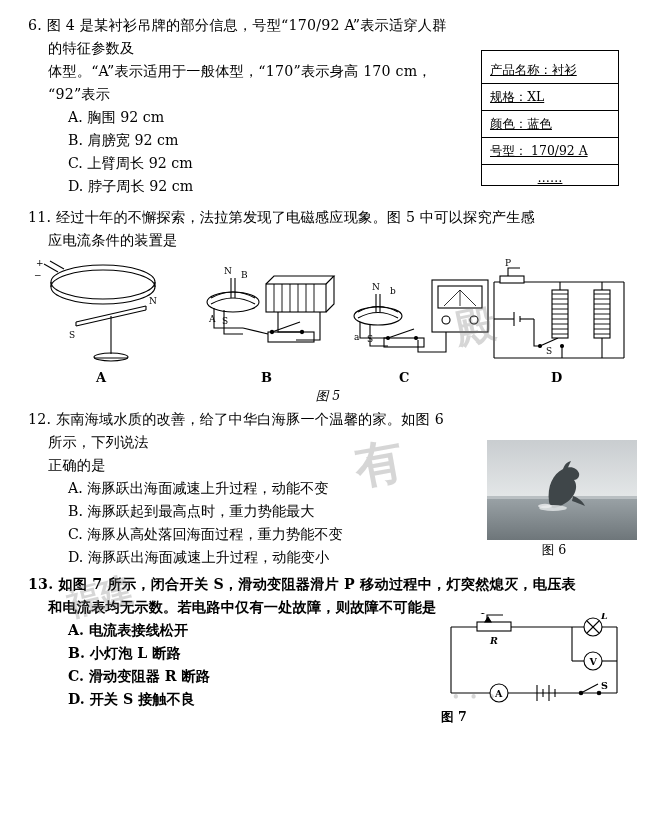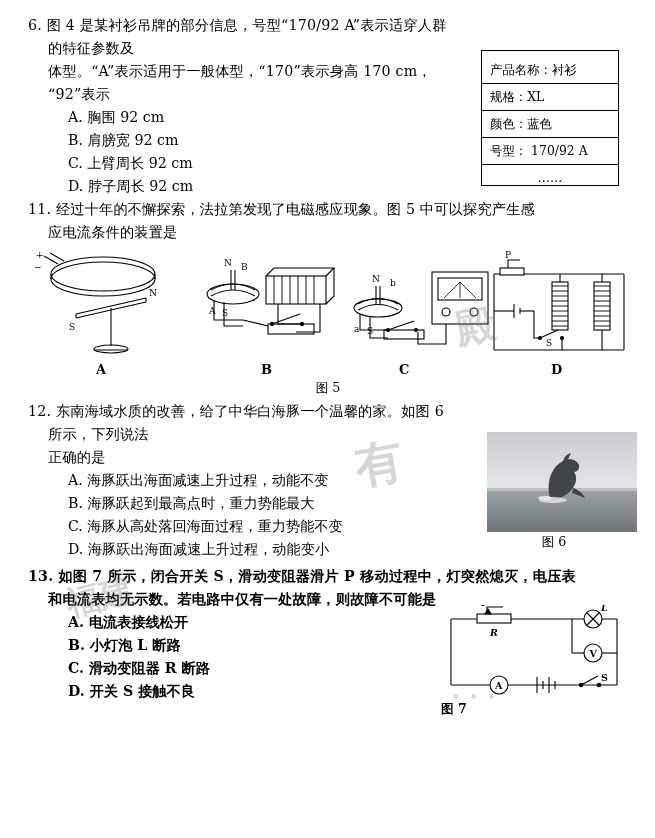--- a/index.html
+++ b/index.html
@@ -51,20 +51,21 @@
     right: 36px;
     top: 36px;
     width: 138px;
     height: 136px;
     border: 1px solid #000;
     box-sizing: border-box;
     font-size: 12.4px;
     line-height: 1.3;
     padding: 6px 0 0 0;
     background: #fff;
+    text-decoration: underline;
   }
   .shirt-row {
     padding: 0 8px;
     height: 26px;
     display: flex;
     align-items: center;
     border-bottom: 1px solid #000;
   }
   .shirt-row:last-child { border-bottom: none; }
   .shirt-row.nob { border-bottom: none; }
@@ -73,21 +74,21 @@
     text-align: center;
   }
   #fig4cap {
     position: absolute;
     right: 36px;
     top: 178px;
     width: 138px;
   }
 
   
-  #q11 { margin-top: 0; }
+  #q11 { margin-top: 8px; }
   .fig5 {
     position: relative;
     height: 152px;
     margin-top: 2px;
   }
   .fig5 svg { display: block; }
   .fig5-label {
     font-size: 13px;
     font-weight: bold;
     font-family: "DejaVu Serif", serif;
@@ -325,21 +326,21 @@
           </g>
           <path d="M574 36 L574 28"></path>
           <path d="M574 84 L574 104"></path>
         </g>
         <g font-family="DejaVu Serif, serif" font-size="9" fill="#000">
           <text x="477" y="12">P</text>
           <text x="518" y="100">S</text>
         </g>
         <text x="523" y="128" class="fig5-label">D</text>
       </svg>
-      <div class="fig-cap" style="width:600px;margin-top:-16px;">图 5</div>
+      <div class="fig-cap" style="width:600px;margin-top:-16px;font-style:italic;">图 5</div>
     </div>
   </div>
 
   <div class="q" id="q12">
     <div class="body">
       <div class="qline qnum-line">
         <span>12.</span>
         <span>东南海域水质的改善，给了中华白海豚一个温馨的家。如图 6 所示，下列说法</span>
       </div>
       <div class="qline indent1">正确的是</div>

